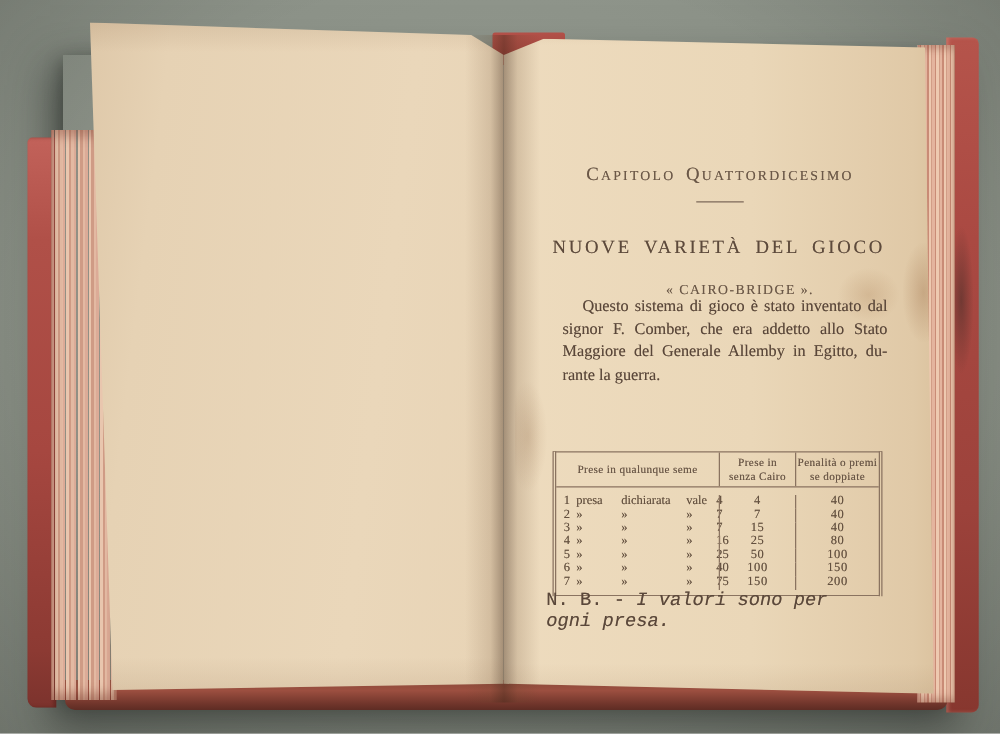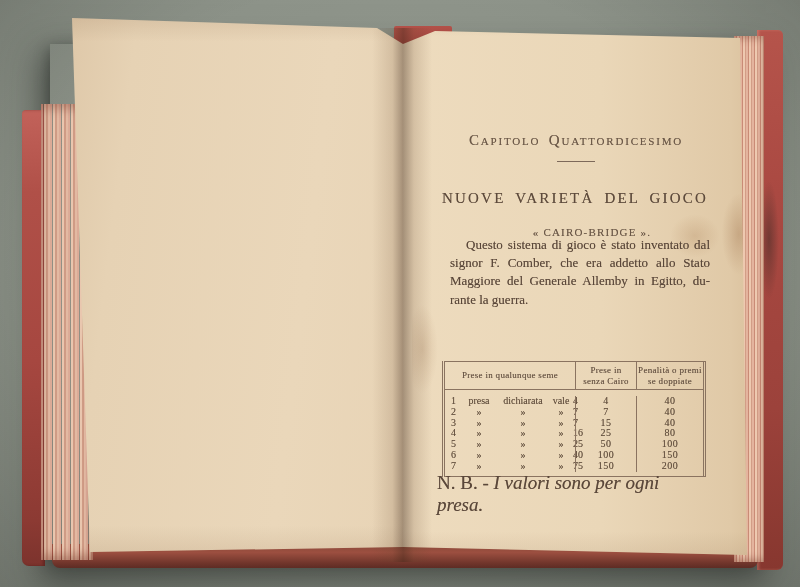--- a/index.html
+++ b/index.html
@@ -82,24 +82,24 @@
     border-top:1px solid #8a7360; border-bottom:1px solid #8a7360;
     border-left:3px double #8a7360; border-right:3px double #8a7360;
     color:#63503f; }
   .thead { display:grid; grid-template-columns:130px 61px 1fr; border-bottom:1px solid #8a7360; }
   .th { font-size:9px; line-height:10.5px; text-align:center; padding:3px 1px; color:#665344; letter-spacing:0.3px; }
   .th + .th { border-left:1px solid #8a7360; }
   .th1 { display:flex; align-items:center; justify-content:center; }
   .tbody { padding:6px 0 4px; }
   .tr { display:grid; grid-template-columns:130px 61px 1fr; height:10.8px; font-size:10px; line-height:10.8px; }
   .c1 { display:grid; grid-template-columns:10px 36px 52px 24px 1fr; padding-left:6px; }
-  .c1 .w { text-align:center; } .c1 .v { text-align:right; padding-right:5px; }
+  .c1 .w { text-align:left; } .c1 .v { text-align:right; padding-right:5px; }
   .c2, .c3 { text-align:center; border-left:1px solid #8a7360; letter-spacing:0.5px; }
 
-  .note { position:absolute; left:-5px; top:442px; width:270px; font-size:19px; color:#5a473a; }
+  .note { position:absolute; left:-5px; top:442px; width:270px; font-size:15px; color:#5a473a;font-family:Liberation Mono, monospace; }
   .note .it { font-style:italic; }
 </style>
 </head>
 <body>
 
 <div class="scene">
   <div class="book">
     <div class="book-shadow"></div>
 
     <div class="cover-left"></div>

